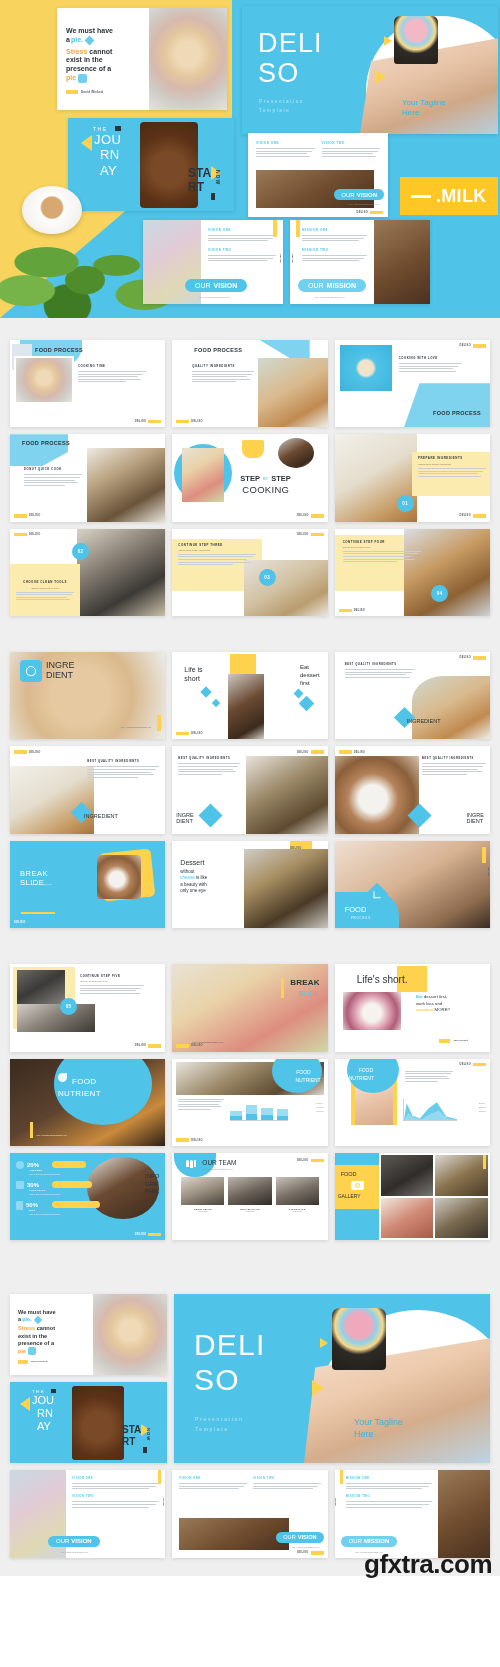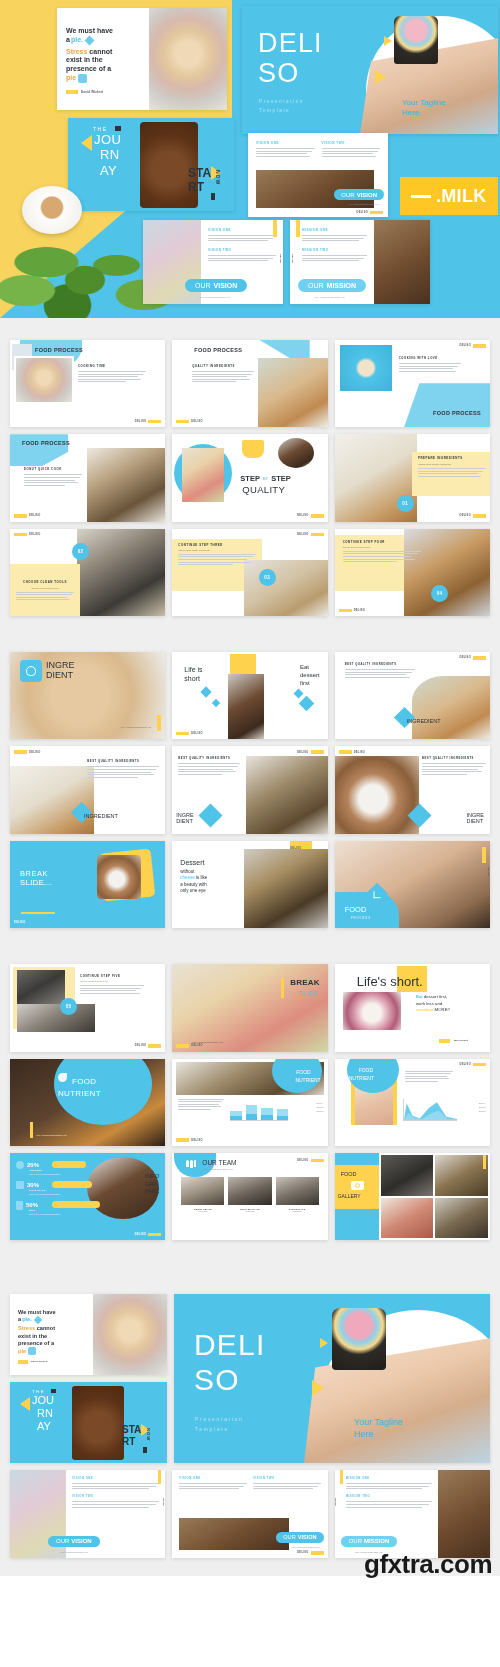--- a/index.html
+++ b/index.html
@@ -335,21 +335,21 @@
     <div class="slide cell">
       <div style="position:absolute;left:2px;top:10px;width:58px;height:58px;border-radius:50%;background:#4FC3E8;"></div>
       <div class="ph ph-macaron2" style="position:absolute;left:10px;top:14px;width:42px;height:54px;"></div>
       <div class="ph ph-brownie" style="position:absolute;right:14px;top:4px;width:36px;height:30px;border-radius:50%;"></div>
       <div style="position:absolute;left:70px;top:6px;width:22px;height:18px;background:#FFD24D;border-radius:2px 2px 8px 8px;"></div>
       <div style="position:absolute;left:68px;top:40px;display:flex;align-items:center;gap:3px;">
         <span style="font-size:7.5px;font-weight:bold;color:#2d3339;">STEP</span>
         <span style="font-size:4px;color:#4FC3E8;">BY</span>
         <span style="font-size:7.5px;font-weight:bold;color:#2d3339;">STEP</span>
       </div>
-      <div style="position:absolute;left:70px;top:50px;font-size:9.5px;font-weight:300;color:#2d3339;letter-spacing:.3px;">QUALITY</div>
+      <div style="position:absolute;left:70px;top:50px;font-size:9.5px;font-weight:300;color:#2d3339;letter-spacing:.3px;">COOKING</div>
       <div class="brandmark" style="position:absolute;right:4px;bottom:4px;">
         <span class="bm-txt">DELISO</span>
           <span class="bm-bar"></span>
       </div>
     </div>
 
     <div class="slide cell">
       <div class="ph ph-flour" style="position:absolute;left:0;top:0;width:82px;height:100%;"></div>
       <div style="position:absolute;right:0;top:18px;width:78px;height:44px;background:#FCEBAF;"></div>
       <div style="position:absolute;right:4px;top:23px;width:68px;">
@@ -630,21 +630,21 @@
       <span class="ybar" style="position:absolute;right:44px;top:14px;width:2.5px;height:20px;"></span>
       <div style="position:absolute;left:20px;bottom:9px;font-size:2.2px;color:#555b61;">Your Amazing Subheading Here</div>
       <div class="brandmark" style="position:absolute;left:4px;bottom:4px;flex-direction:row-reverse;">
         <span class="bm-txt">DELISO</span>
           <span class="bm-bar"></span>
       </div>
     </div>
 
     <div class="slide cell">
       <div style="position:absolute;left:62px;top:2px;width:30px;height:26px;background:#FFD24D;"></div>
-      <div style="position:absolute;left:22px;top:10px;font-size:13px;font-weight:500;color:#2d3339;">Life's short.</div>
+      <div style="position:absolute;left:22px;top:10px;font-size:10px;font-weight:500;color:#2d3339;">Life's short.</div>
       <div class="ph ph-donut" style="position:absolute;left:8px;top:28px;width:58px;height:38px;"></div>
       <div style="position:absolute;right:6px;top:30px;width:68px;font-size:4.3px;color:#2d3339;line-height:1.5;">
         <div><span style="color:#4FC3E8;font-weight:bold;">Eat</span><span> dessert first,</span></div>
         <div>work less and</div>
         <div><span style="color:#FFD24D;font-weight:bold;">vacation</span><span> MORE!!</span></div>
       </div>
       <div style="position:absolute;right:22px;bottom:9px;display:flex;align-items:center;gap:3px;">
         <span class="ybar" style="width:11px;height:4px;"></span>
         <span style="font-size:2.4px;font-weight:bold;color:#555b61;">Jane Wickett</span>
       </div>

